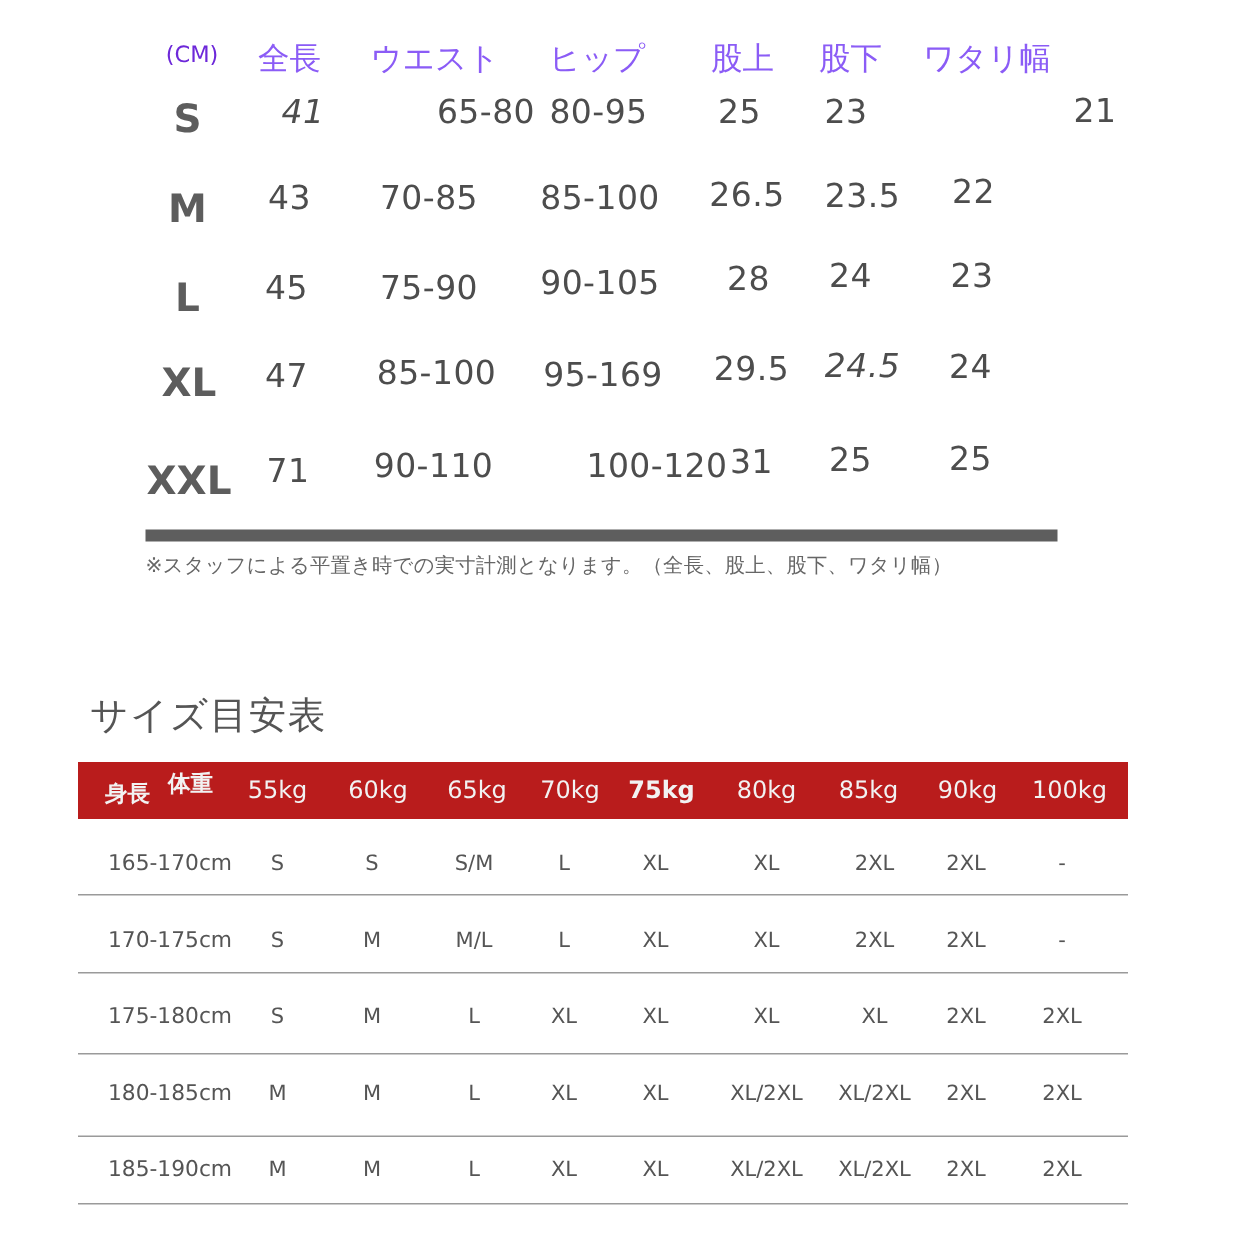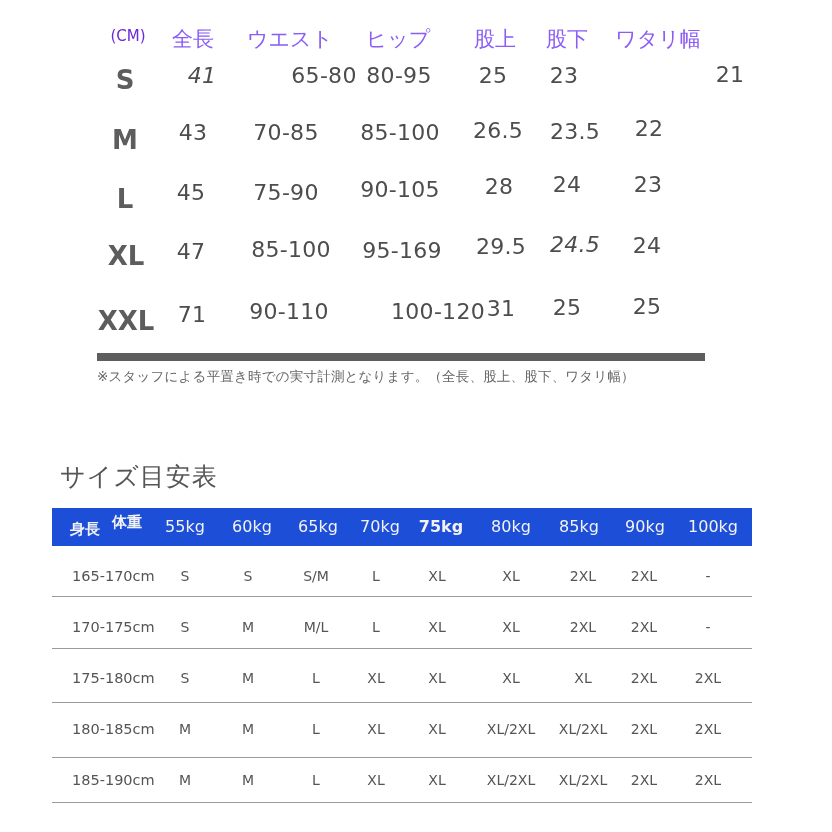--- a/index.html
+++ b/index.html
@@ -12,21 +12,21 @@
     
     .sc-head { position: absolute; top: 24px; height: 30px; font-size: 21px; color: #8b5cf6; line-height: 30px; transform: translateX(-50%); }
     .sc-unit { font-size: 15px; color: #6d28d9; }
     .sc-cell { position: absolute; font-size: 22px; color: #4d4d4d; line-height: 30px; transform: translateX(-50%); letter-spacing: 0.3px; }
     .sc-size { position: absolute; font-size: 26px; font-weight: bold; color: #5d5d5d; line-height: 30px; transform: translateX(-50%); }
     .sc-bar { position: absolute; left: 97px; top: 353px; width: 608px; height: 8px; background: #5e5e5e; }
     .sc-note { position: absolute; left: 97px; top: 368px; font-size: 13.5px; color: #666; letter-spacing: 0.2px; }
 
     
     .sg-title { position: absolute; left: 60px; top: 460px; font-size: 25px; color: #555; letter-spacing: 1px; }
-    .sg-header { position: absolute; left: 52px; top: 508px; width: 700px; height: 38px; background: #1d4ed8; }
+    .sg-header { position: absolute; left: 52px; top: 508px; width: 700px; height: 38px; background: #b91c1c; }
     .sg-hcell { position: absolute; top: 0; line-height: 38px; color: #f2f2f2; font-size: 16px; transform: translateX(-50%); }
     .sg-hlabel { position: absolute; color: #f2f2f2; font-size: 15px; font-weight: bold; }
     .sg-row { position: absolute; left: 52px; width: 700px; border-bottom: 1.5px solid #9a9a9a; }
     .sg-cell { position: absolute; font-size: 14px; color: #555; transform: translateX(-50%); }
     .sg-hcell-first { position: absolute; font-size: 14.5px; color: #555; }
   </style>
 </head>
 <body>
 
 <div>

